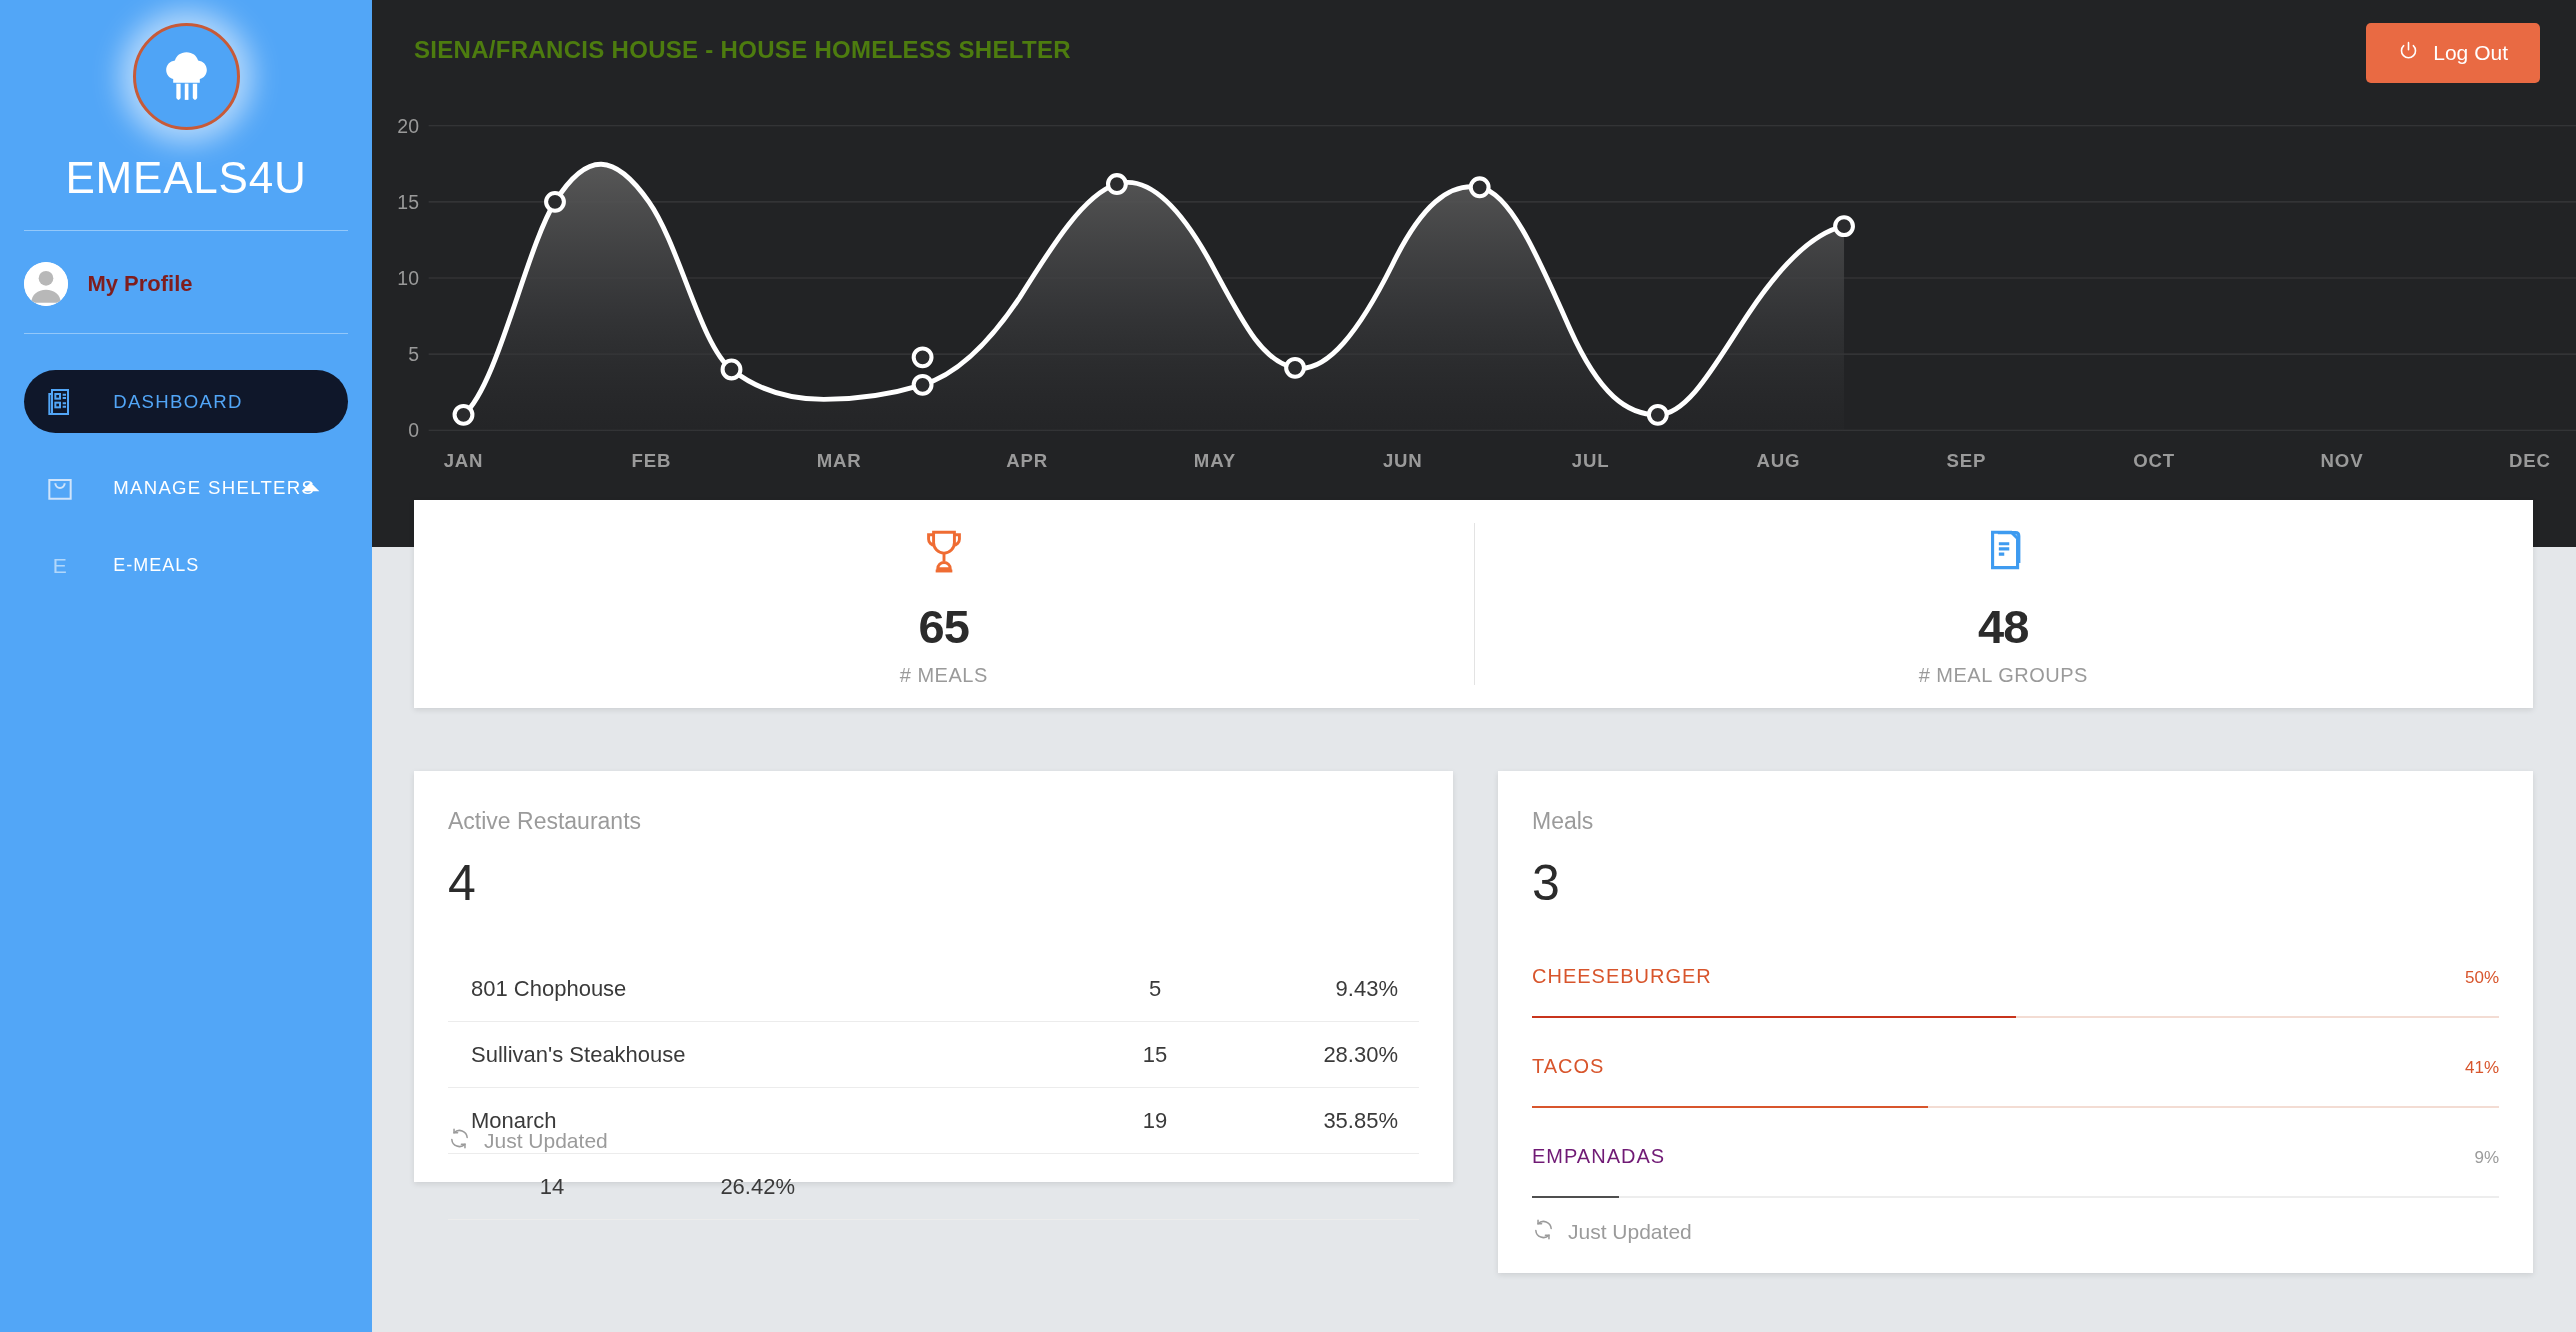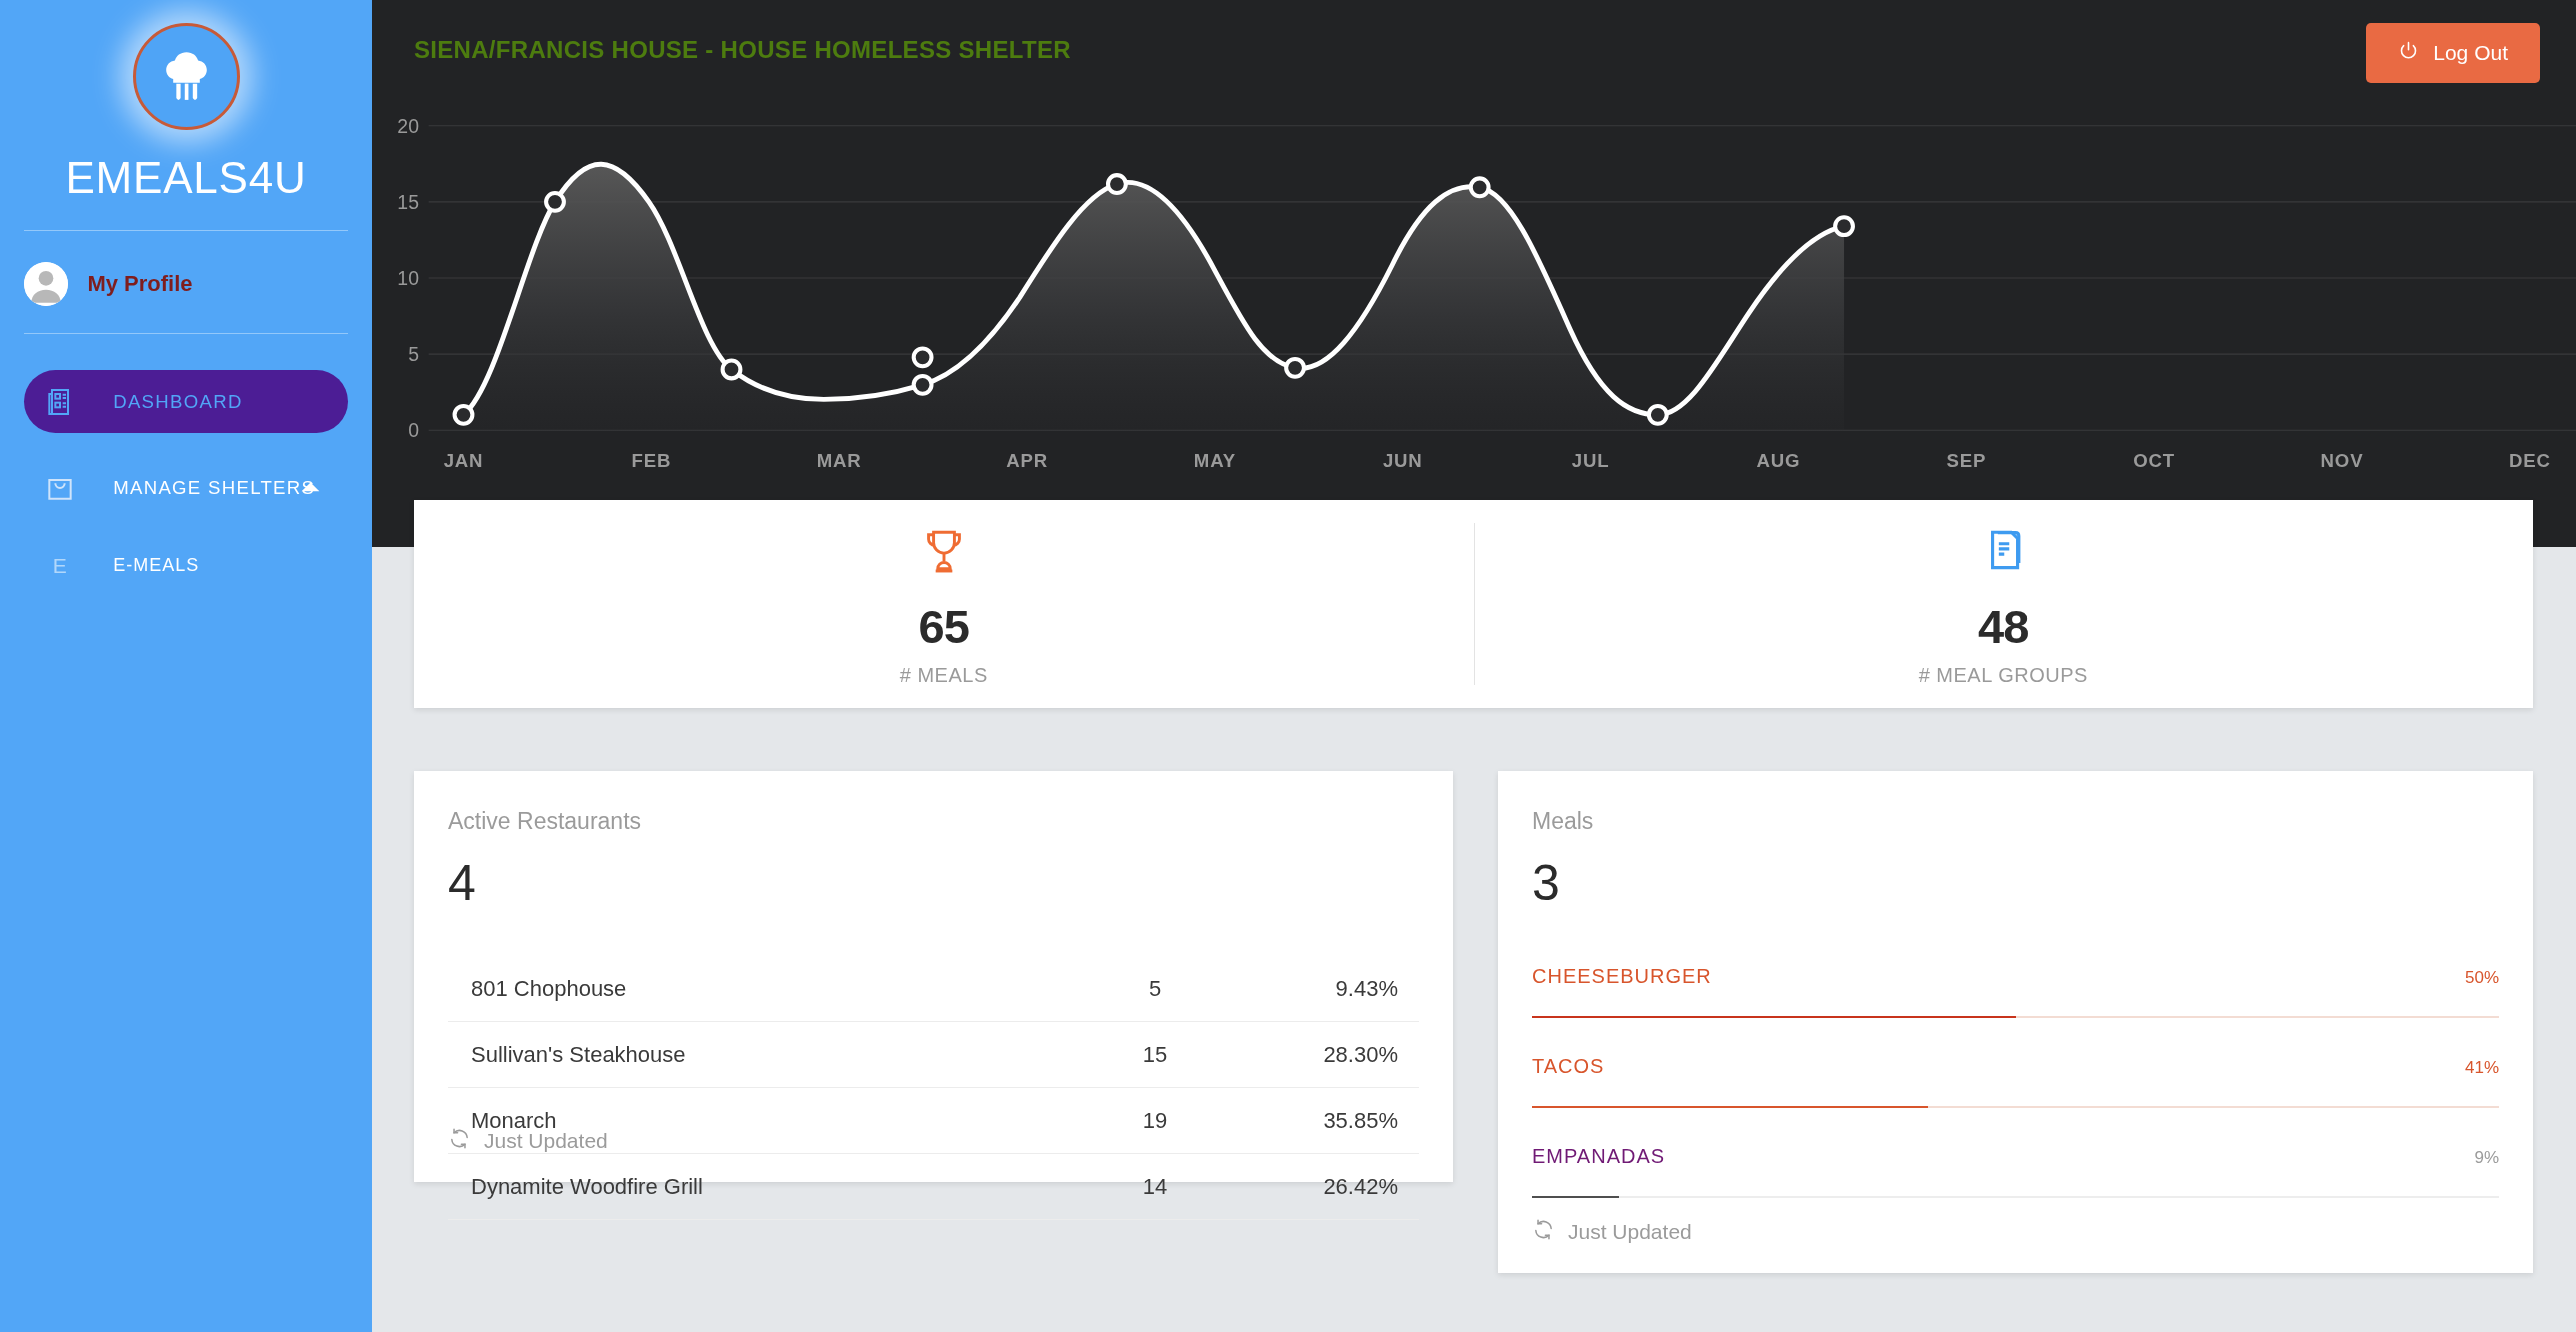--- a/index.html
+++ b/index.html
@@ -40,21 +40,21 @@
   }
   .profile-label { color:#7f1d1d; font-size:22px; font-weight:bold; margin-left:19.4px; }
 
   .nav { margin-top:36px; }
   .nav-item {
     display:flex; align-items:center;
     height:63px; margin:0 24px;
     border-radius:32px;
     position:relative;
   }
-  .nav-item.active { background:#4c1d95; }
+  .nav-item.active { background:#0f172a; }
   .nav-icon { width:52px; display:flex; justify-content:center; flex:0 0 52px; margin-left:9.7px; }
   .nav-label {
     font-size:18.6px; letter-spacing:1.3px;
     color:#fff; margin-left:27.5px; font-weight:400;
   }
   .nav-item.active .nav-label { color:#52A6F7; }
   .nav-caret { position:absolute; right:27.5px; top:50%; transform:translateY(-50%); }
   .nav-item.spacer-top { margin-top:23px; }
   .nav-sub { display:flex; align-items:center; height:57px; margin:18px 24px 0 24px; }
   .nav-sub .sub-icon {
@@ -366,21 +366,20 @@
             <span class="rest-name">Sullivan's Steakhouse</span>
             <span class="rest-count">15</span>
             <span class="rest-pct">28.30%</span>
           </div>
           <div class="rest-row">
             <span class="rest-name">Monarch</span>
             <span class="rest-count">19</span>
             <span class="rest-pct">35.85%</span>
           </div>
           <div class="rest-row">
-            <span class="rest-name">Dynamite Woodfire Grill</span>
             <span class="rest-count">14</span>
             <span class="rest-pct">26.42%</span>
           </div>
         </div>
 
         <div class="panel-footer">
           <span>
             <svg width="23" height="23" viewBox="0 0 24 24" fill="none" stroke="#9b9b9b" stroke-width="1.6" stroke-linecap="round">
               <path d="M20 11a8 8 0 0 0-13.7-5"></path>
               <path d="M4 13a8 8 0 0 0 13.7 5"></path>

